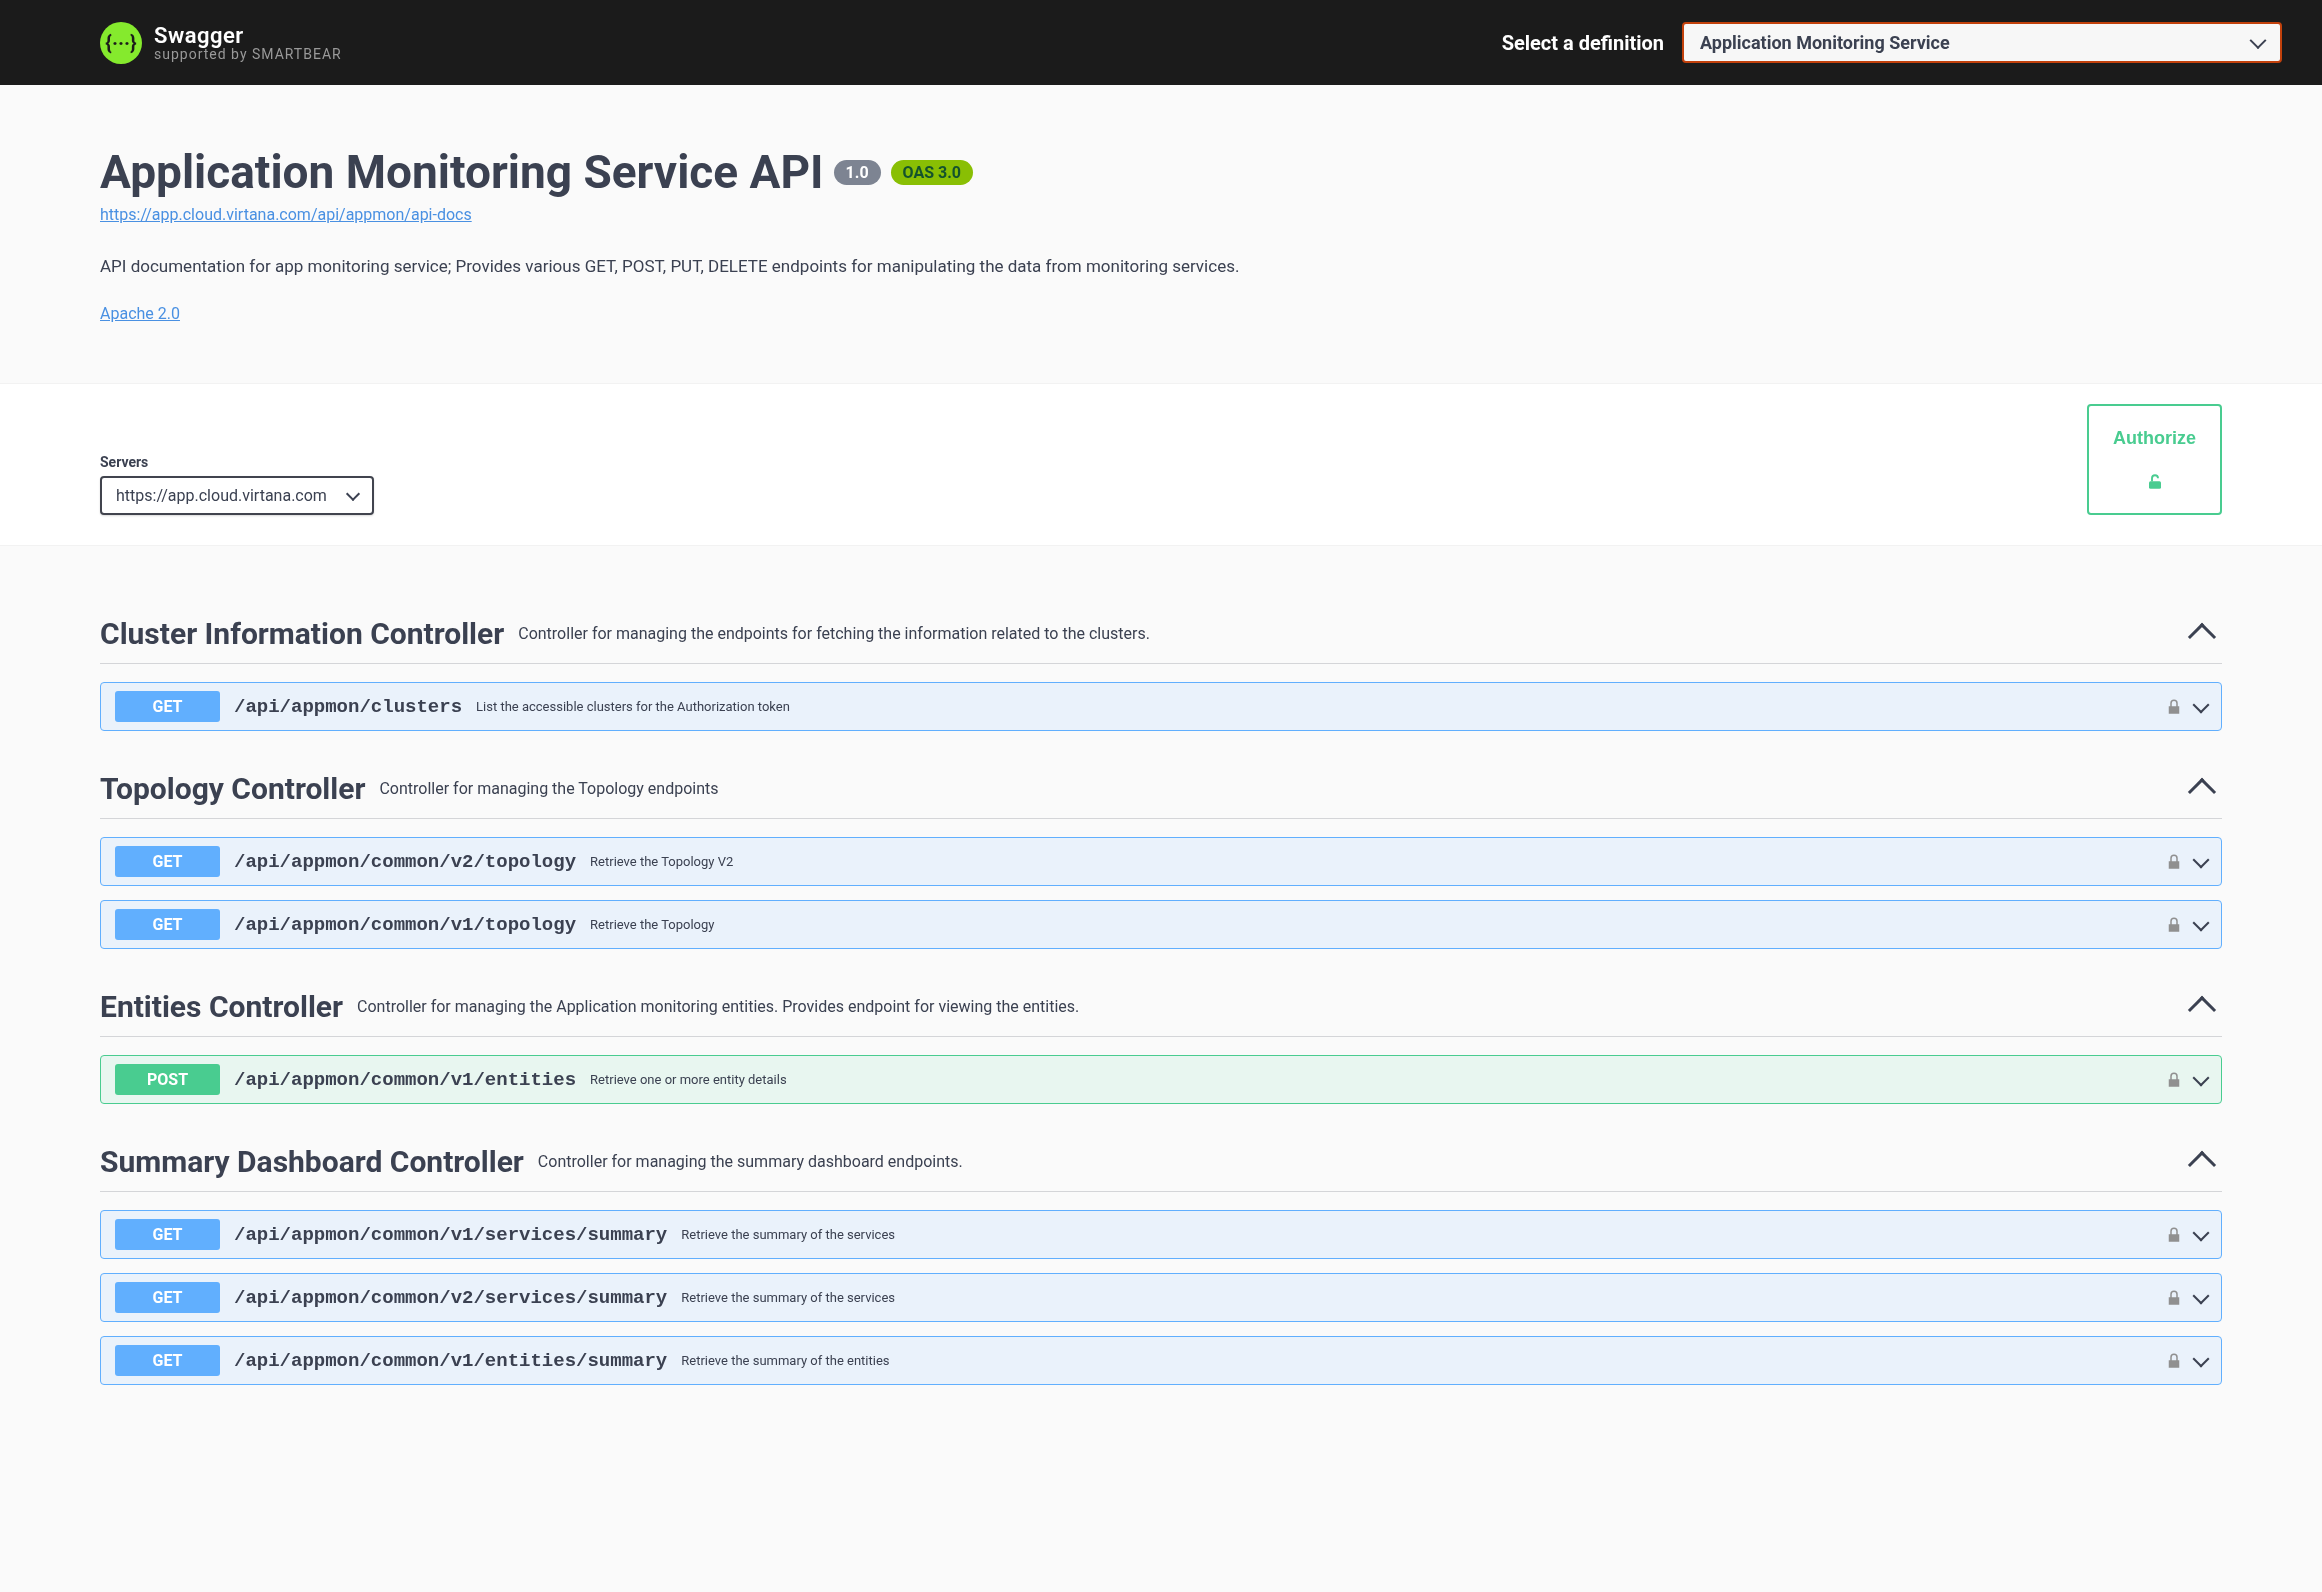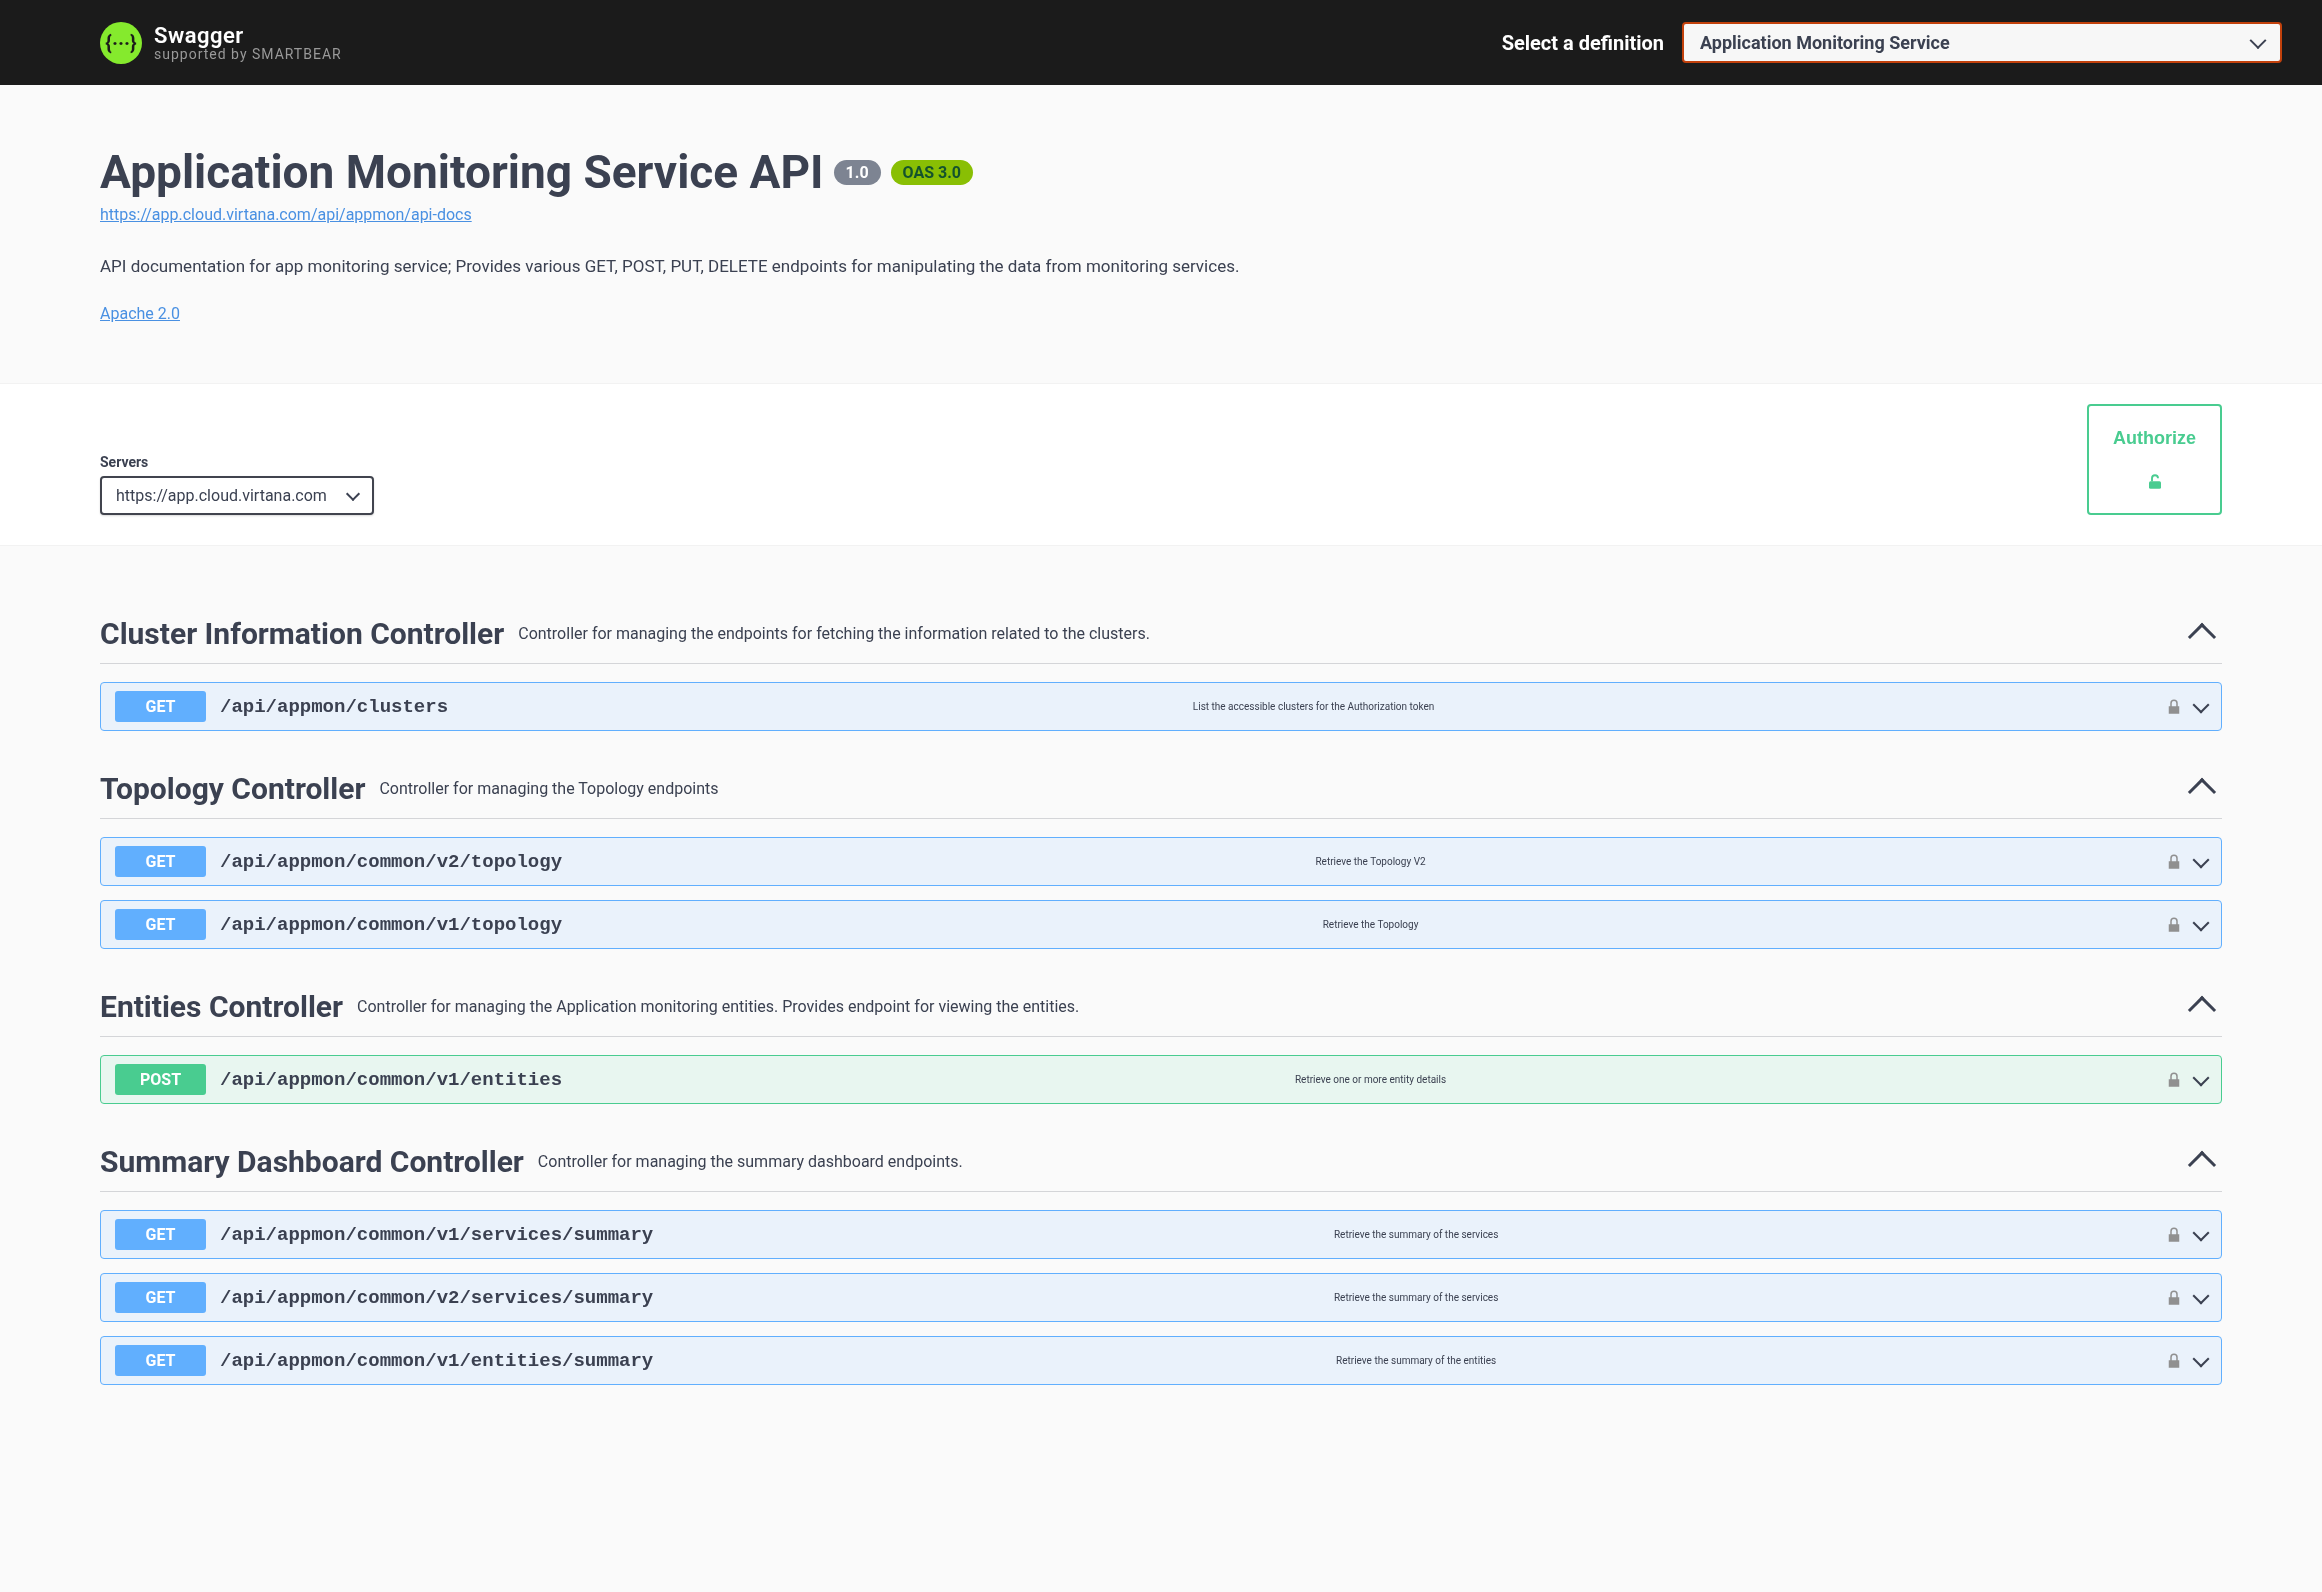--- a/index.html
+++ b/index.html
@@ -41,25 +41,25 @@
 .tag-header { display: flex; align-items: center; gap: 14px; padding-bottom: 12px; border-bottom: 1px solid rgba(59,65,81,0.2); cursor: pointer; }
 .tag-title { font-size: 30px; font-weight: 700; color: #3b4151; }
 .tag-desc { font-size: 16px; color: #3b4151; flex: 1; }
 .tag-chevron { width: 20px; height: 20px; border-right: 3px solid #3b4151; border-bottom: 3px solid #3b4151; transform: rotate(-135deg); margin-right: 10px; margin-top: 6px; }
 
 
 .ops { margin-top: 18px; display: flex; flex-direction: column; gap: 14px; }
 .op { border-radius: 4px; display: flex; align-items: center; padding: 8px 14px; cursor: pointer; }
 .op-get { background: #eaf2fb; border: 1px solid #61affe; }
 .op-post { background: #e8f6f0; border: 1px solid #49cc90; }
-.method { color: #fff; font-weight: 700; font-size: 16px; text-align: center; padding: 6px 0; border-radius: 3px; width: 91px; flex-shrink: 0; }
+.method { color: #fff; font-weight: 700; font-size: 16px; text-align: center; padding: 6px 0; border-radius: 3px; width: 105px; flex-shrink: 0; }
 .method-get { background: #61affe; }
 .method-post { background: #49cc90; }
 .path { font-family: "Courier New", monospace; font-weight: 700; font-size: 19px; color: #3b4151; margin-left: 14px; }
-.summary { font-size: 10px; color: #3b4151; margin-left: 14px; flex: 1; text-align: center; }
+.summary { font-size: 13px; color: #3b4151; margin-left: 14px; flex: 1; }
 .op-right { display: flex; align-items: center; gap: 12px; }
 .lock-closed { color: #888; }
 .op-chevron { width: 12px; height: 12px; border-right: 2px solid #3b4151; border-bottom: 2px solid #3b4151; transform: rotate(45deg); margin-top: -4px; }
 
 svg { display: block; }
 </style>
 </head>
 <body>
 
 <div class="topbar">

